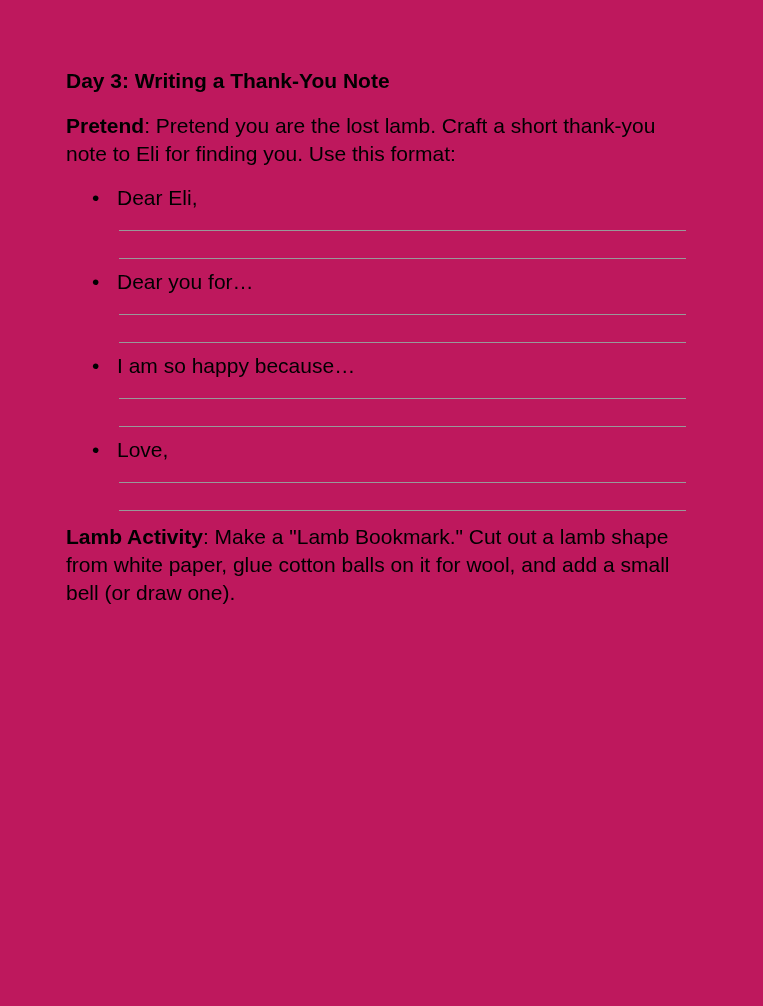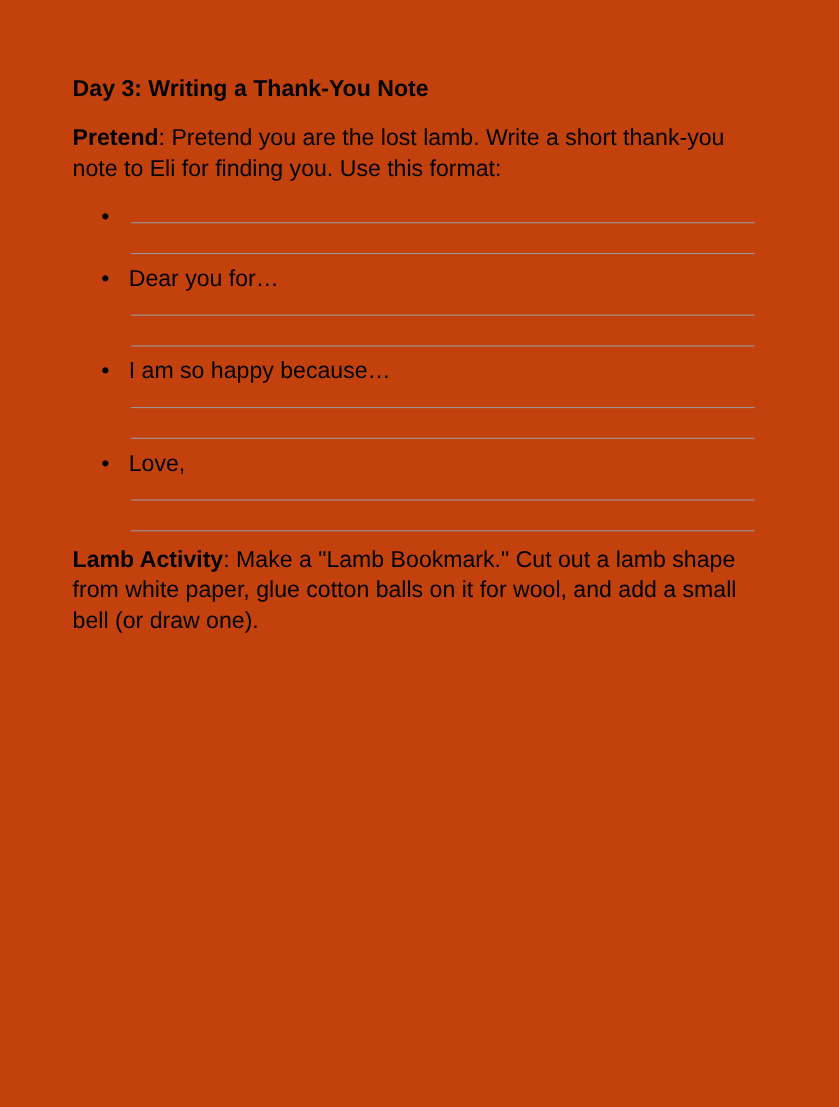--- a/index.html
+++ b/index.html
@@ -14,21 +14,21 @@
     overflow: hidden;
     font-family: "Liberation Sans", sans-serif;
     font-size: 21px;
     line-height: 28px;
     color: #000000;
   }
   .page {
     width: 763px;
     height: 1006px;
     padding: 68px 66px 0 66px;
-    background: #c2410c;
+    background: #be185d;
   }
   .title {
     font-size: 21px;
     line-height: 26px;
     font-weight: 700;
     margin: 0 0 18px 0;
   }
   .para {
     margin: 0 0 16px 0;
   }
@@ -62,25 +62,26 @@
     margin: 0;
   }
 </style>
 </head>
 <body>
 
 <div class="page">
 
   <h1 class="title">Day 3: Writing a Thank-You Note</h1>
 
-  <p class="para"><strong>Pretend</strong><span>: Pretend you are the lost lamb. Write a short thank-you note to Eli for finding you. Use this format:</span></p>
+  <p class="para"><strong>Pretend</strong><span>: Pretend you are the lost lamb. Craft a short thank-you note to Eli for finding you. Use this format:</span></p>
 
   <ul class="note-list">
     <li>
       <span class="bullet-dot">•</span>
+      <span class="li-label">Dear Eli,</span>
       <div class="write-line"></div>
       <div class="write-line"></div>
     </li>
     <li>
       <span class="bullet-dot">•</span>
       <span class="li-label">Dear you for…</span>
       <div class="write-line"></div>
       <div class="write-line"></div>
     </li>
     <li>

